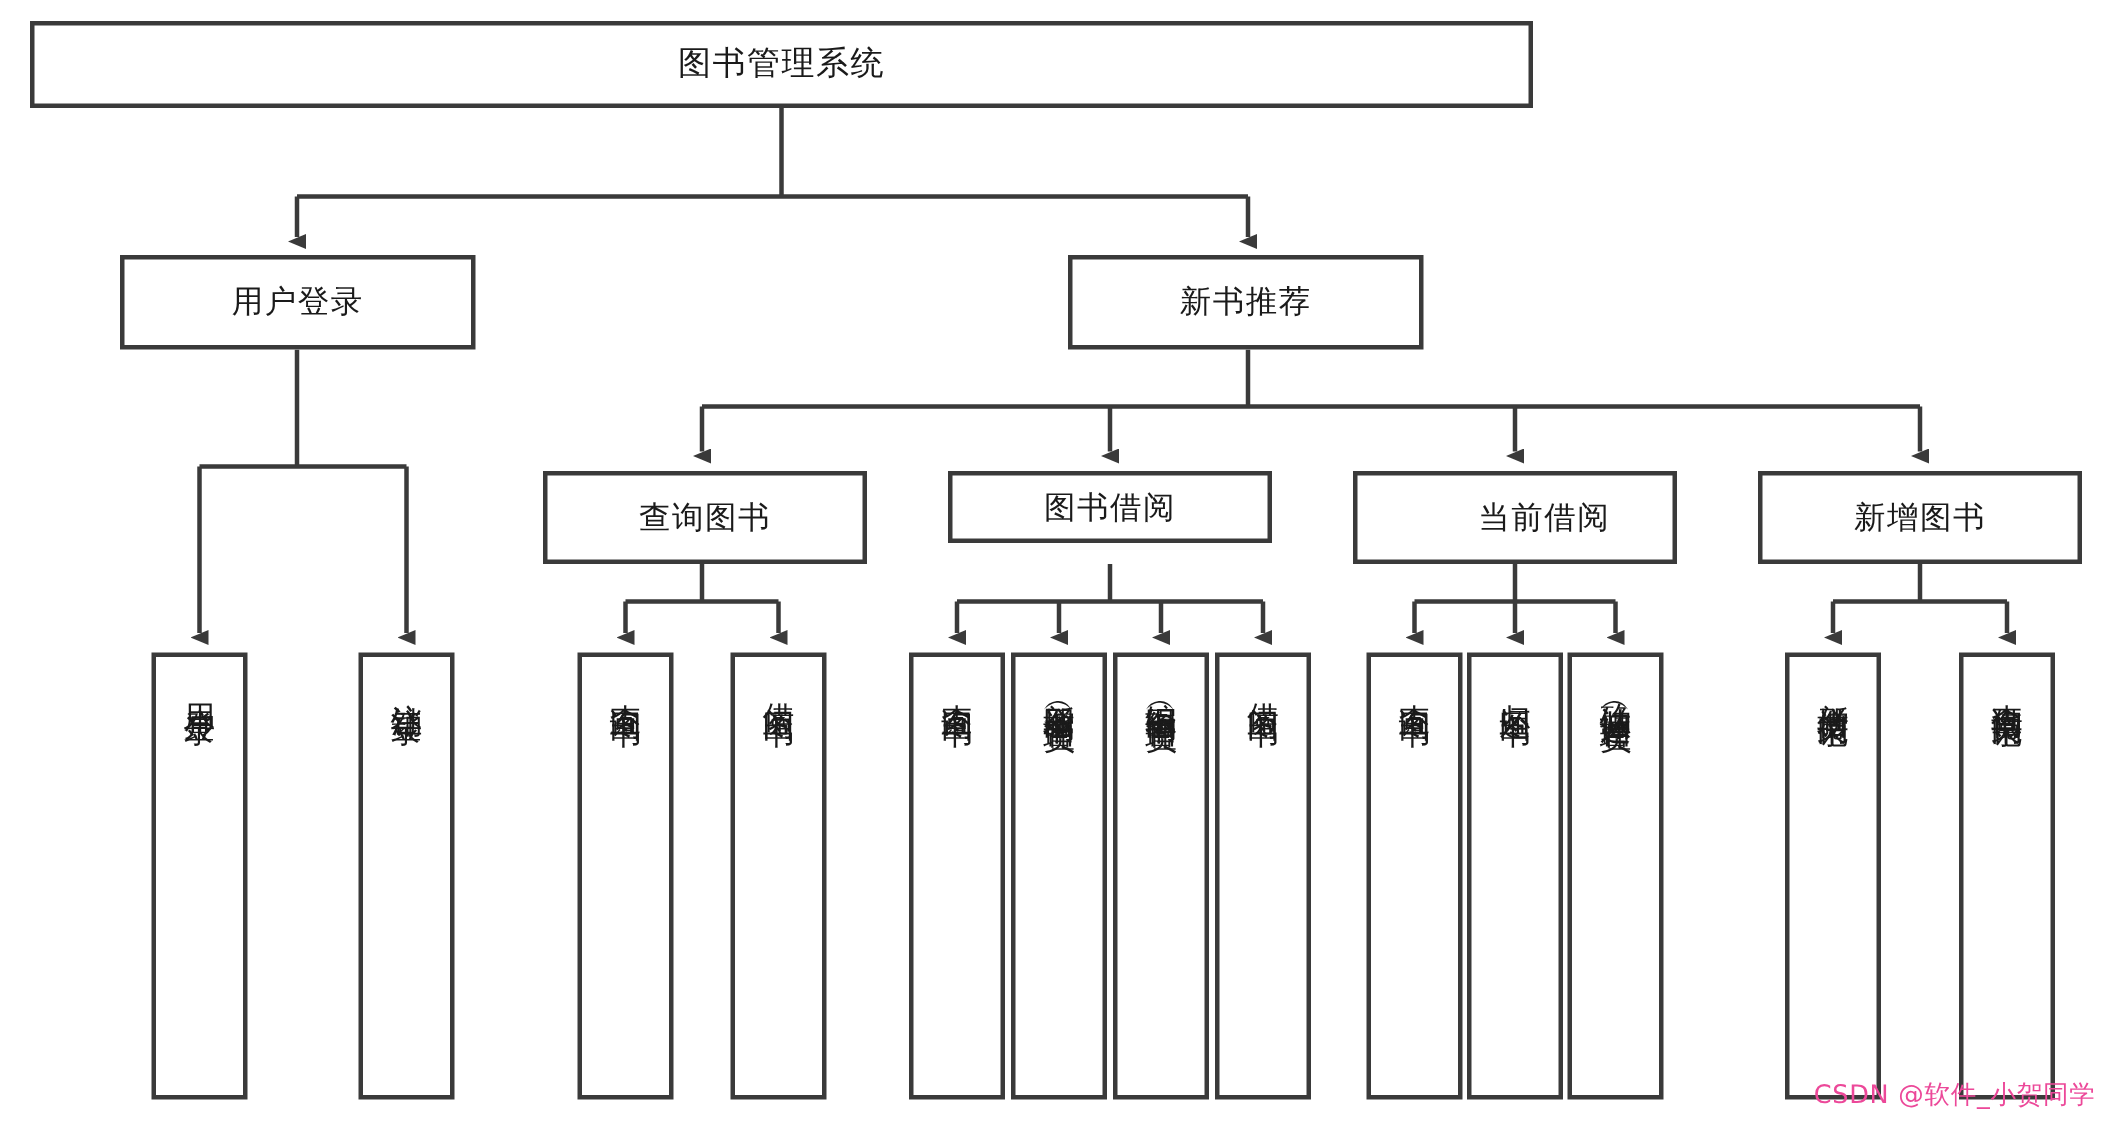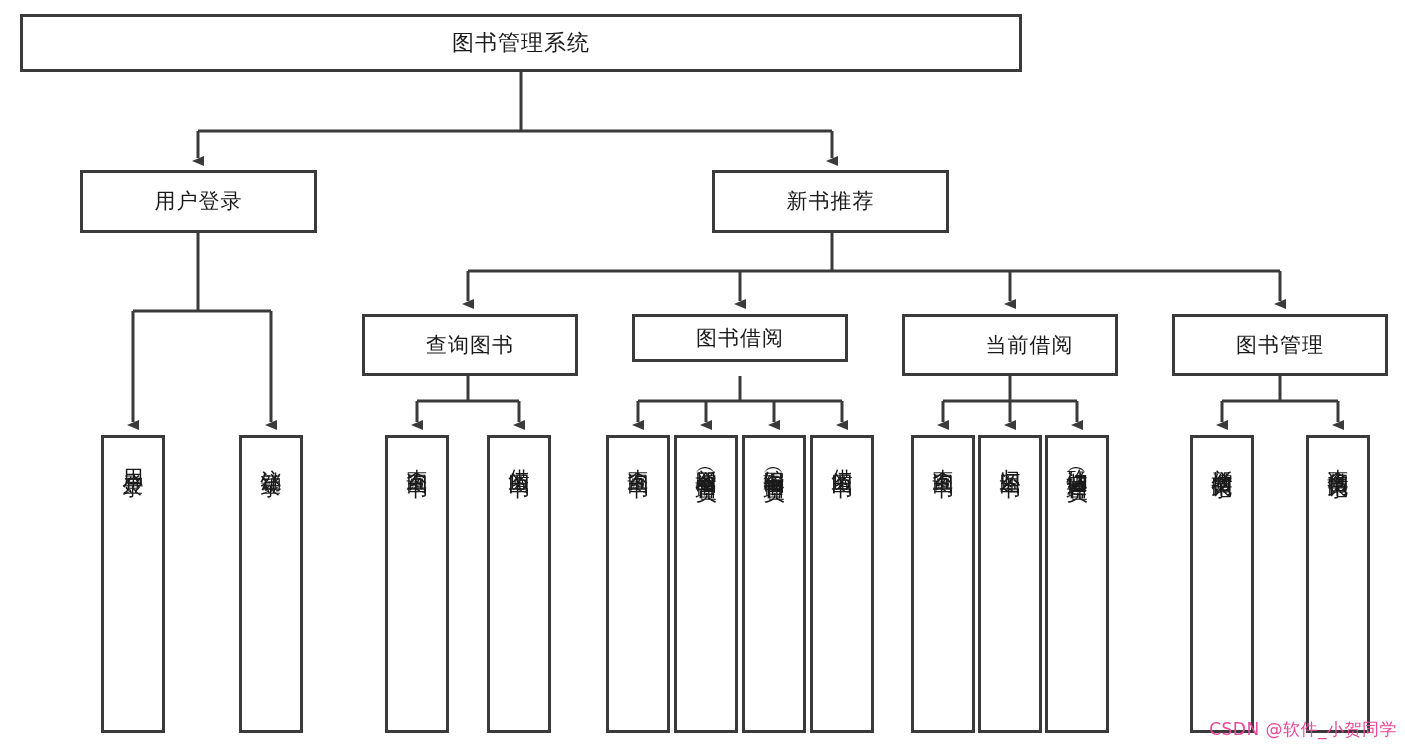--- a/index.html
+++ b/index.html
@@ -151,21 +151,21 @@
   <div class="node h-node" style="left:362px; top:314px; width:216px; height:62px;">
     <span class="node-label">查询图书</span>
   </div>
   <div class="node h-node" style="left:632px; top:314px; width:216px; height:48px;">
     <span class="node-label">图书借阅</span>
   </div>
   <div class="node h-node" style="left:902px; top:314px; width:216px; height:62px;padding-left:39px;">
     <span class="node-label">当前借阅</span>
   </div>
   <div class="node h-node" style="left:1172px; top:314px; width:216px; height:62px;">
-    <span class="node-label">图书管理</span>
+    <span class="node-label">新增图书</span>
   </div>
 
   <div class="node v-node" style="left:101px; top:435px; width:64px; height:298px;">
     <span class="node-label">用户登录</span>
   </div>
   <div class="node v-node" style="left:239px; top:435px; width:64px; height:298px;">
     <span class="node-label">注销登录</span>
   </div>
 
   <div class="node v-node" style="left:385px; top:435px; width:64px; height:298px;">

